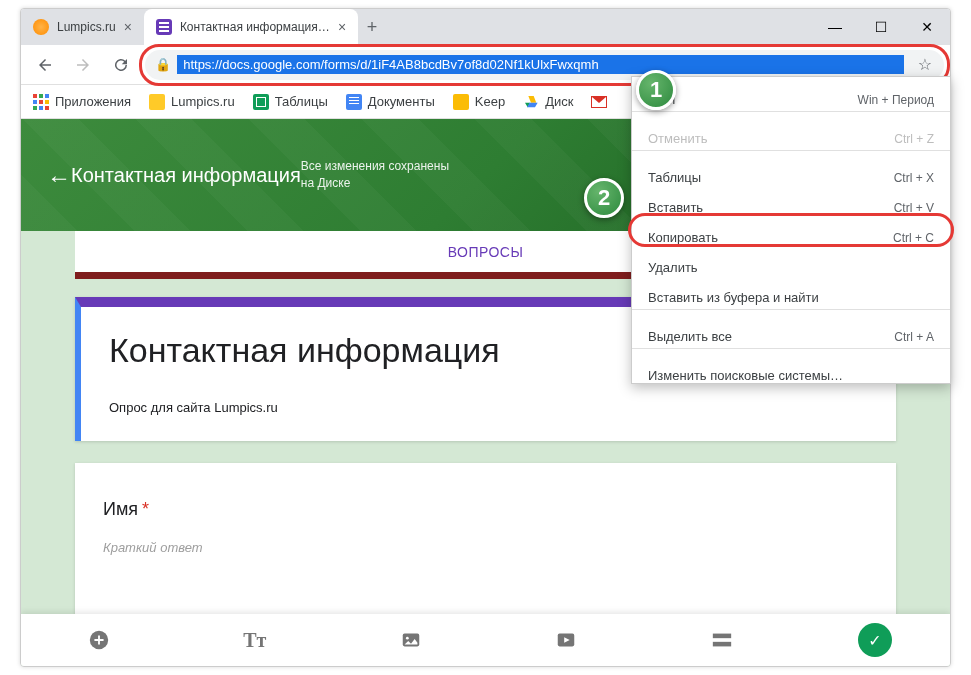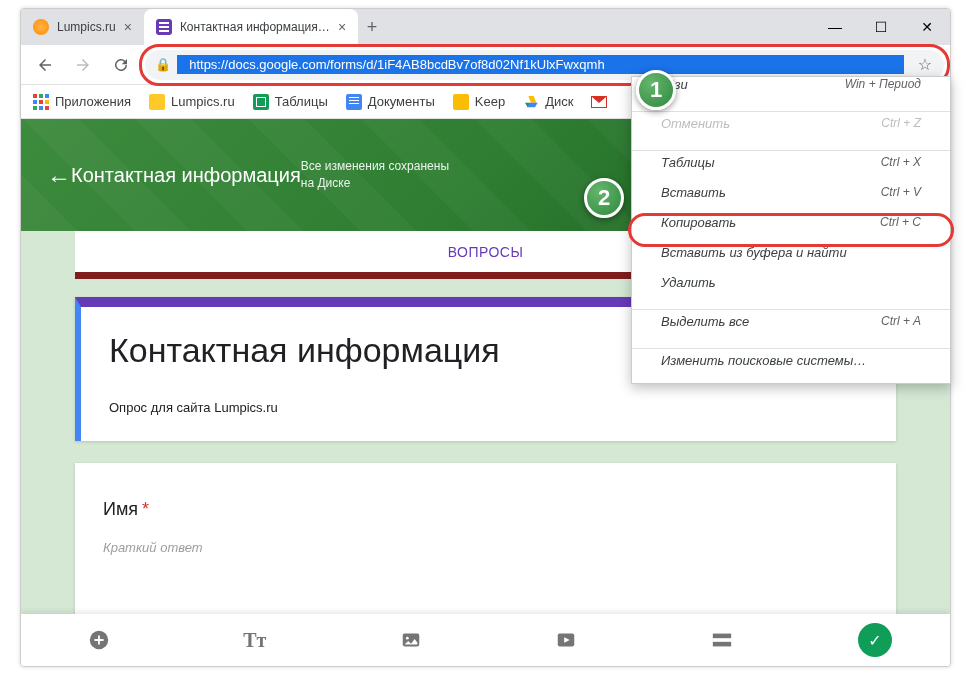--- a/index.html
+++ b/index.html
@@ -20,21 +20,21 @@
 .tab .x { color:#5f6368; font-size:14px; }
 .newtab { width: 28px; display:flex; align-items:center; justify-content:center; color:#5f6368; font-size:18px; }
 .win-controls { margin-left:auto; display:flex; }
 .win-controls div { width:46px; display:flex; align-items:center; justify-content:center; color:#000; font-size:14px; }
 
 
 .urlrow { height: 40px; display:flex; align-items:center; padding: 0 6px 0 10px; gap: 10px; background:#fff; border-bottom: 1px solid #e0e0e0; }
 .nav-btn { width:28px; height:28px; display:flex; align-items:center; justify-content:center; color:#5f6368; }
 .nav-btn.disabled { color:#bdbdbd; }
 .url-wrap { flex:1; display:flex; align-items:center; height:30px; border-radius:15px; background:#f1f3f4; padding:0 4px 0 10px; gap:6px; position:relative; }
-.url-select { flex:1; background:#1a73e8; color:#fff; font-size:13px; padding:2px 12px; white-space:nowrap; overflow:hidden; }
+.url-select { flex:1; background:#1a73e8; color:#fff; font-size:13px; padding:2px 6px; white-space:nowrap; overflow:hidden; }
 .url-outline { position:absolute; top:-6px; left:-6px; right:-6px; bottom:-6px; border:3px solid #e53935; border-radius:20px; pointer-events:none; }
 .lock-icon { color:#0b8043; font-size:13px; }
 .star-icon { color:#5f6368; font-size:16px; padding:0 8px; }
 
 
 .bookmarks { height: 34px; display:flex; align-items:center; gap:18px; padding: 0 12px; font-size:13px; color:#3c4043; background:#fff; border-bottom:1px solid #e0e0e0; }
 .bm { display:flex; align-items:center; gap:6px; }
 .bm-icon { width:16px; height:16px; }
 .apps-grid { display:grid; grid-template-columns:repeat(3,4px); grid-template-rows:repeat(3,4px); gap:2px; }
 .apps-grid span { background:#ea4335; }
@@ -42,21 +42,21 @@
 .apps-grid span:nth-child(4){background:#4285f4;} .apps-grid span:nth-child(5){background:#ea4335;} .apps-grid span:nth-child(6){background:#fbbc05;}
 .apps-grid span:nth-child(7){background:#34a853;} .apps-grid span:nth-child(8){background:#4285f4;} .apps-grid span:nth-child(9){background:#ea4335;}
 .folder{background:#ffca28;border-radius:2px;}
 .sheets{background:#0f9d58;border-radius:2px;position:relative;} .sheets::after{content:"";position:absolute;inset:3px;border:1px solid #fff;}
 .docs{background:#4285f4;border-radius:2px;position:relative;} .docs::after{content:"";position:absolute;left:3px;top:3px;right:3px;height:1px;background:#fff;box-shadow:0 3px 0 #fff,0 6px 0 #fff;}
 .keep{background:#fbbc05;border-radius:2px;}
 .gmail{width:16px;height:12px;border:1px solid #d93025;position:relative;background:#fff;} .gmail::before{content:"";position:absolute;left:0;top:0;right:0;border-left:7px solid transparent;border-right:7px solid transparent;border-top:6px solid #d93025;}
 
 
 .ctx { position:absolute; top:76px; right:20px; width:320px; background:#fff; border:1px solid #ccc; box-shadow:0 4px 12px rgba(0,0,0,.25); z-index:50; font-size:13px; color:#3c4043; }
-.ctx-item { display:flex; justify-content:space-between; align-items:flex-start; height:30px; padding:0 29px;font-style:italic; }
+.ctx-item { display:flex; justify-content:space-between; align-items:flex-end; height:30px; padding:0 16px; }
 .ctx-item.disabled { color:#bdbdbd; }
 .ctx-sep { height:1px; background:#e0e0e0; margin:4px 0; }
 .ctx-item.hl { position:relative; }
 .ctx-hl-ring { position:absolute; left:-4px; right:-4px; top:-2px; bottom:-2px; border:3px solid #e53935; border-radius:18px; pointer-events:none; }
 .short { color:#5f6368; font-size:12px;} .disabled .short{color:#bdbdbd;}
 
 
 .marker { position:absolute; width:40px; height:40px; border-radius:50%; background:radial-gradient(circle at 35% 30%,#66b56c,#2d8a3e); border:3px solid #fff; box-shadow:0 2px 6px rgba(0,0,0,.4); display:flex; align-items:center; justify-content:center; color:#fff; font-weight:bold; font-size:22px; z-index:60; }
 
 
@@ -257,24 +257,24 @@
   <div class="ctx-item">
       <span>Вставить</span>
       <span class="short">Ctrl + V</span>
     </div>
   <div class="ctx-item hl">
     <div class="ctx-hl-ring"></div>
     <span>Копировать</span>
       <span class="short">Ctrl + C</span>
   </div>
   <div class="ctx-item">
+      <span>Удалить</span>
+    </div>
+  <div class="ctx-item">
       <span>Вставить из буфера и найти</span>
-    </div>
-  <div class="ctx-item">
-      <span>Удалить</span>
     </div>
   <div class="ctx-sep"></div>
   <div class="ctx-item">
       <span>Выделить все</span>
       <span class="short">Ctrl + A</span>
     </div>
   <div class="ctx-sep"></div>
   <div class="ctx-item">
       <span>Изменить поисковые системы…</span>
     </div>

